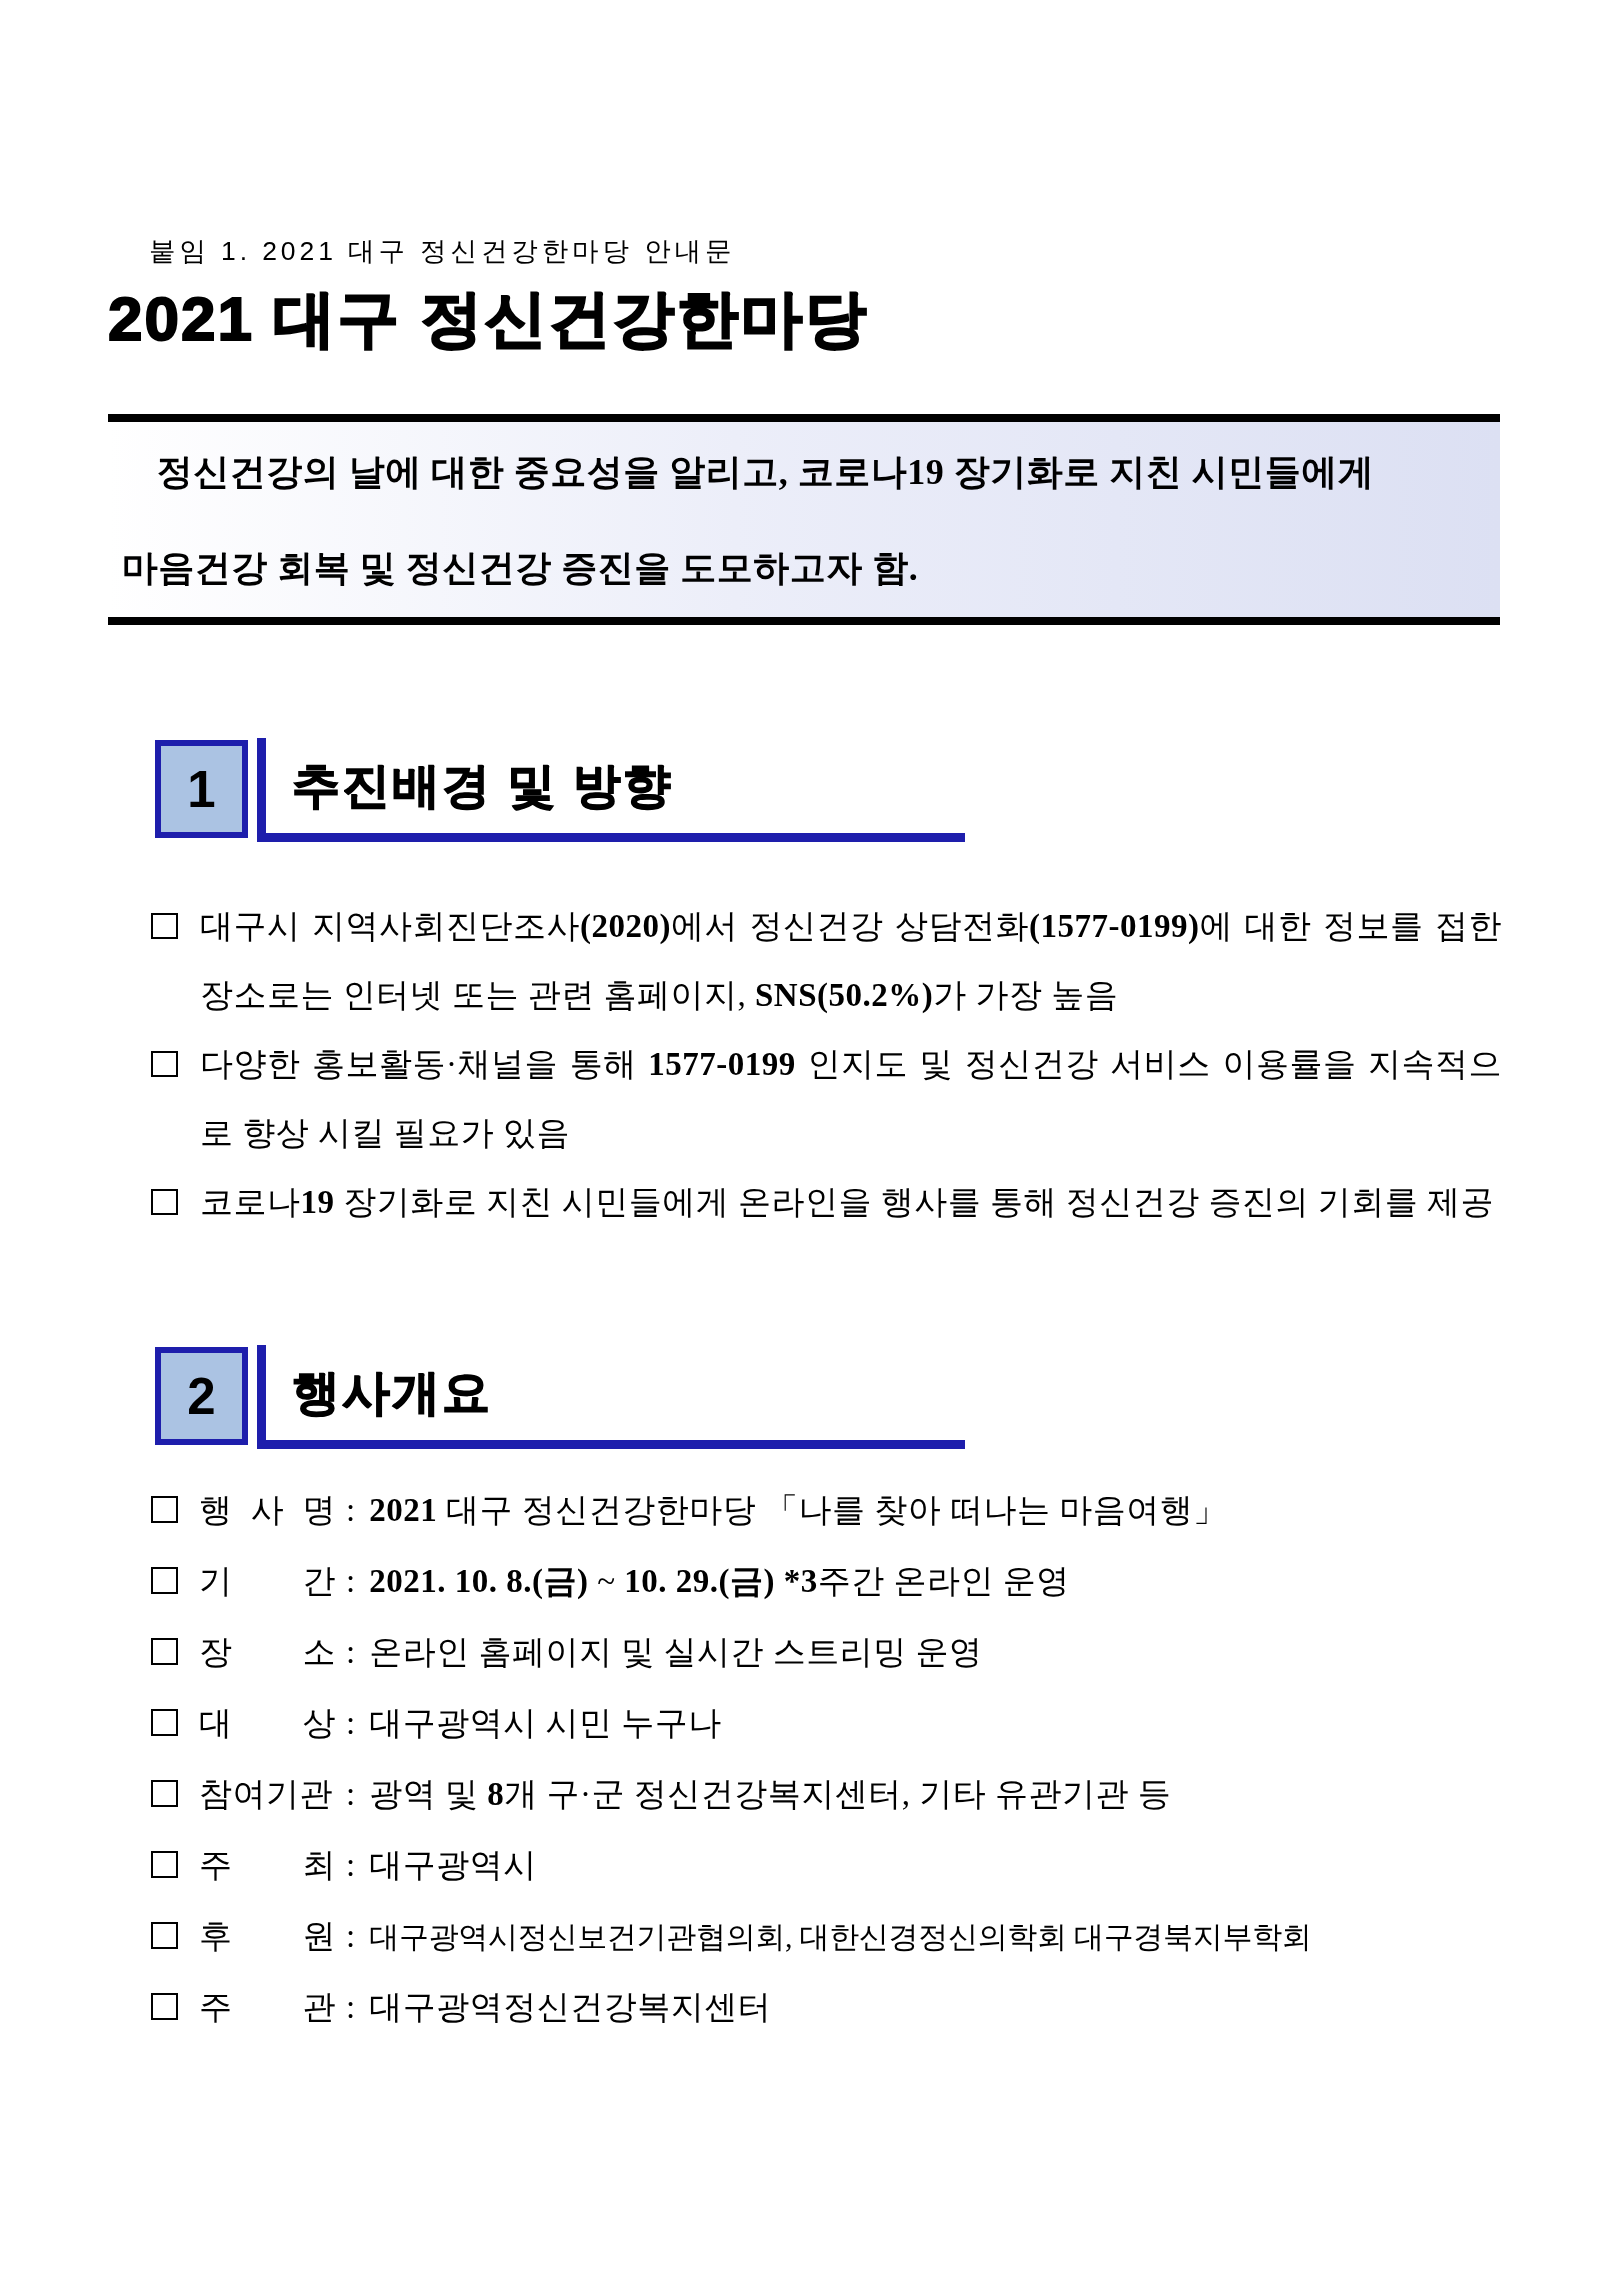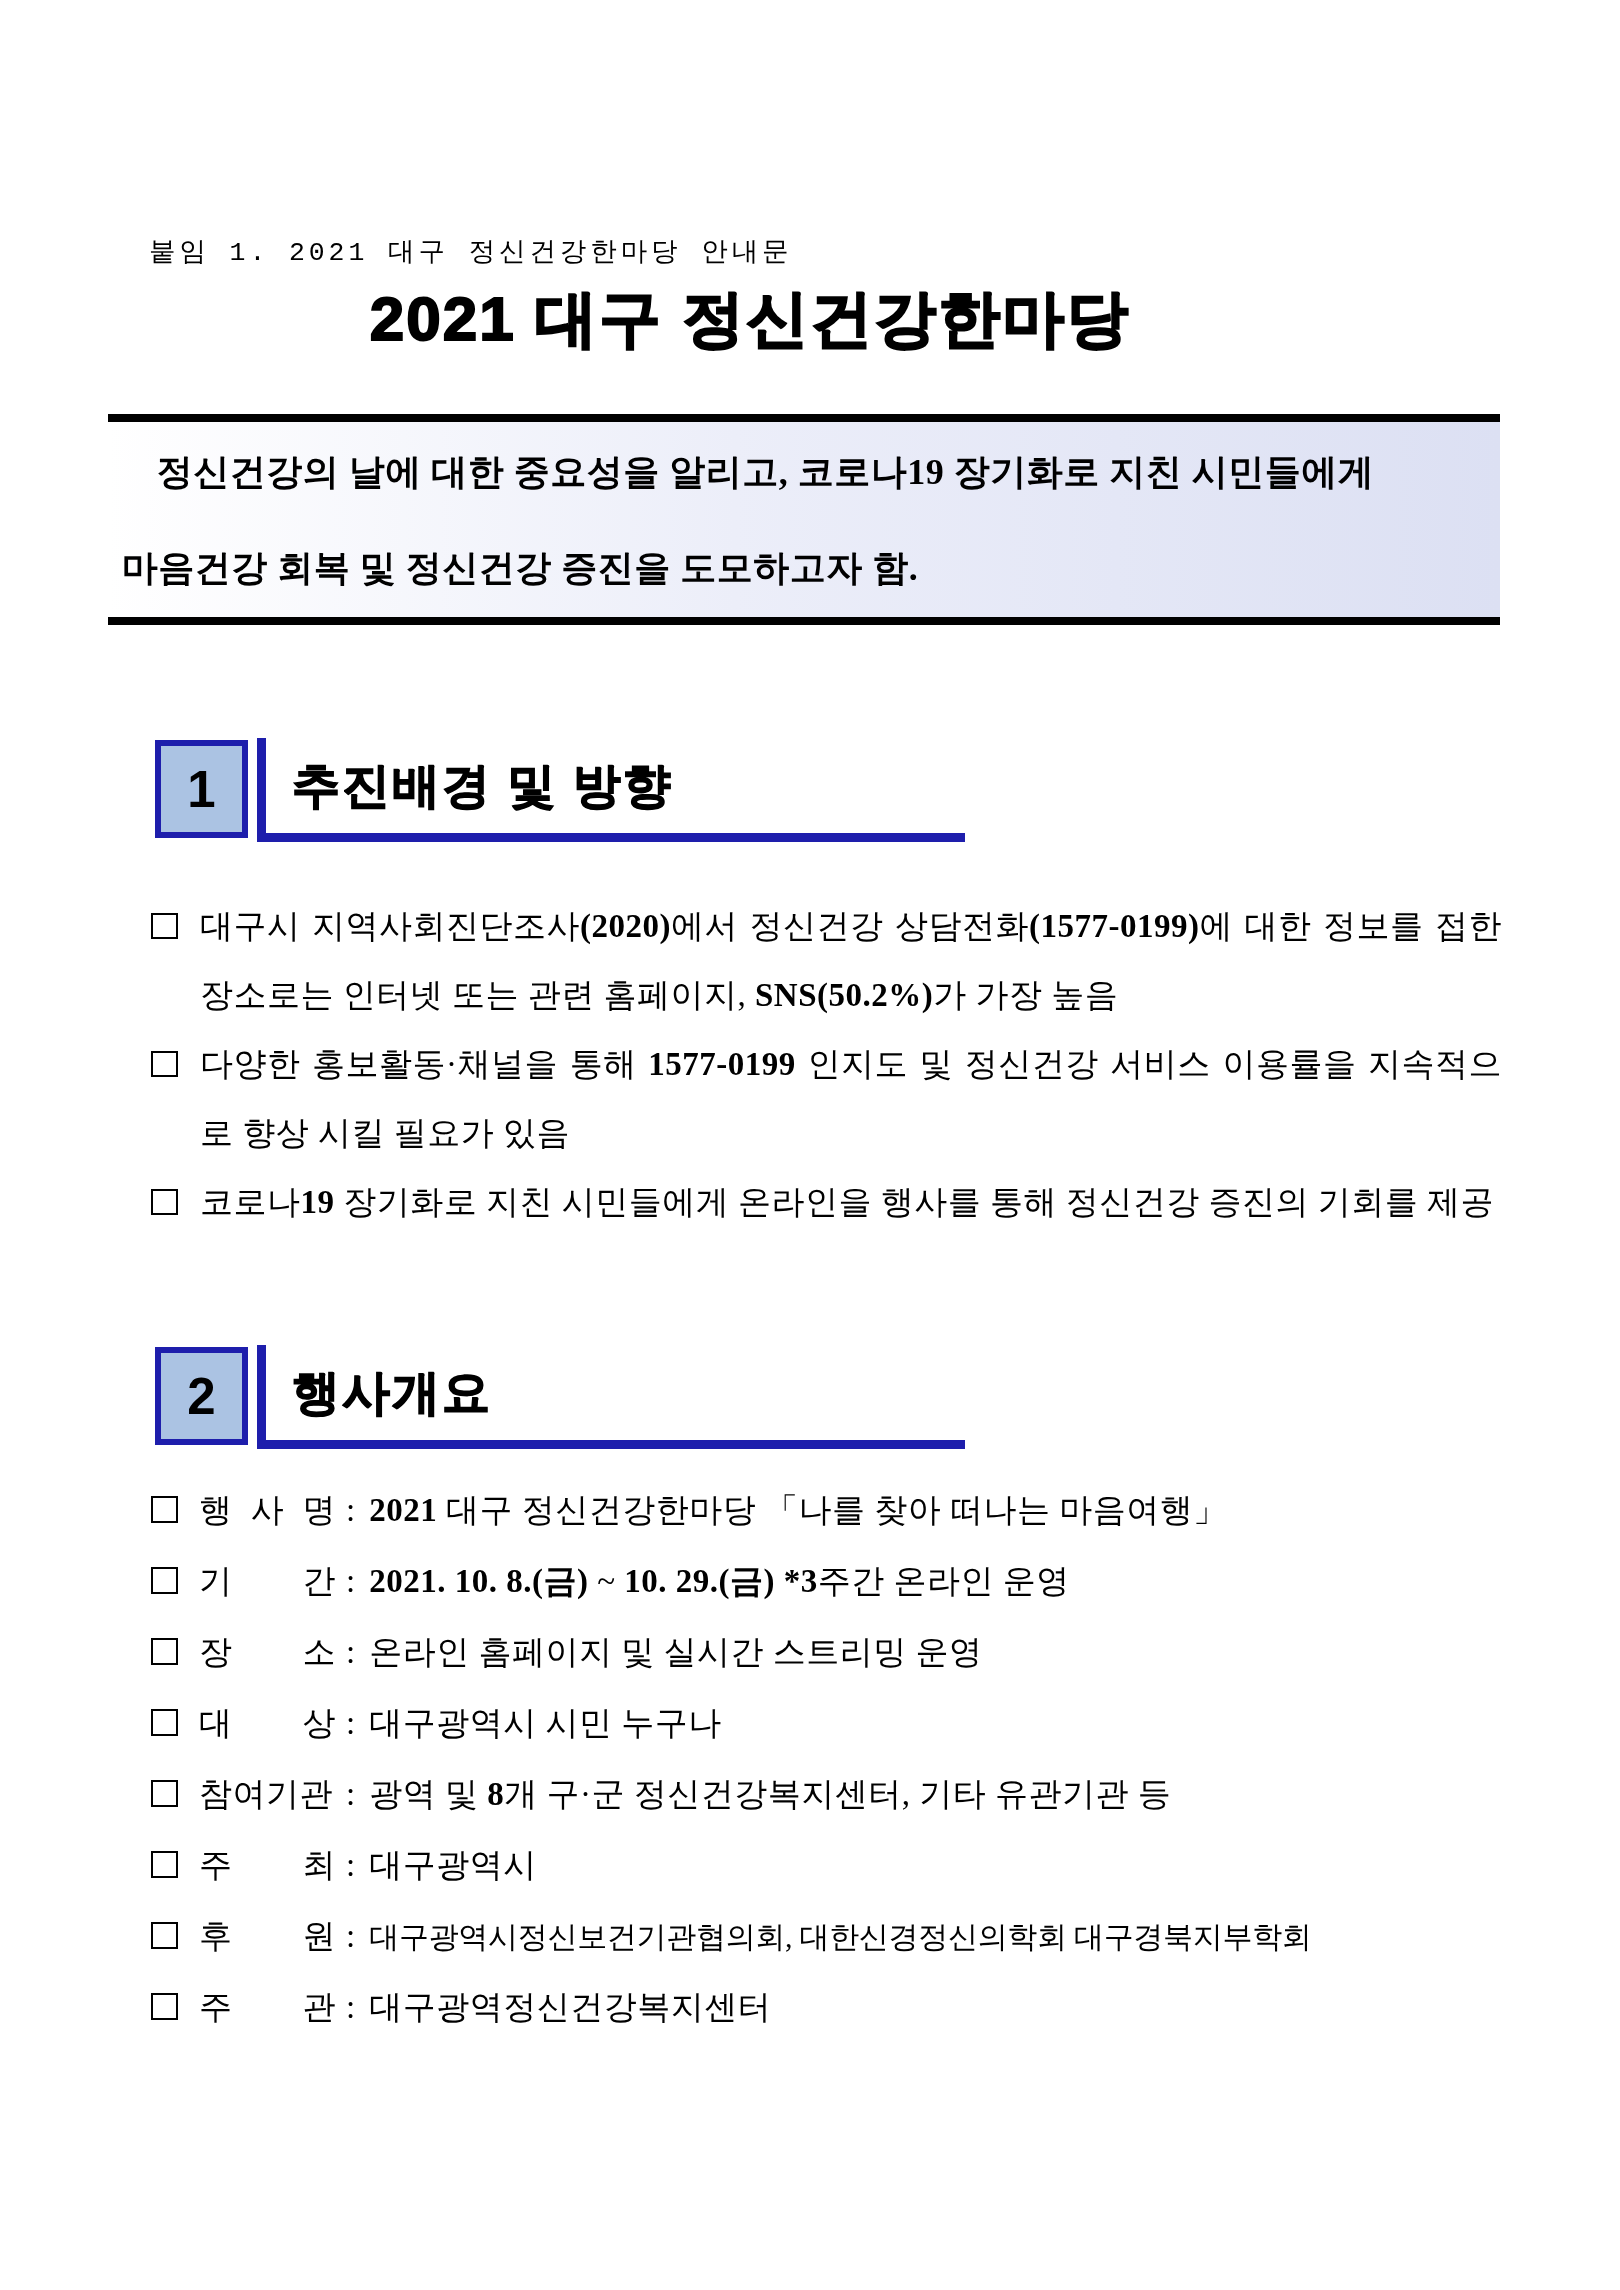--- a/index.html
+++ b/index.html
@@ -16,33 +16,33 @@
     height:2291px;
     background:#ffffff;
     font-family:"Liberation Serif","DejaVu Serif",serif;
     color:var(--ink);
     overflow:hidden;
   }
   
   .note{
     position:absolute;
     left:149px; top:233px;
-    font-family:Liberation Mono, monospace;
+    font-family:Liberation Sans, sans-serif;
     font-size:26.5px;
     letter-spacing:3.9px;
     color:#000;
     white-space:nowrap;
   }
   
   .title{
     position:absolute;
     left:108px; top:277px;
     width:1392px;
     padding-right:108px;
-    text-align:center;
+    text-align:left;
     font-family:"Liberation Sans","DejaVu Sans",sans-serif;
     font-size:62px;
     font-weight:900;
     letter-spacing:2px;
     -webkit-text-stroke:2px #000;
     white-space:nowrap;
   }
   
   .purpose{
     position:absolute;

